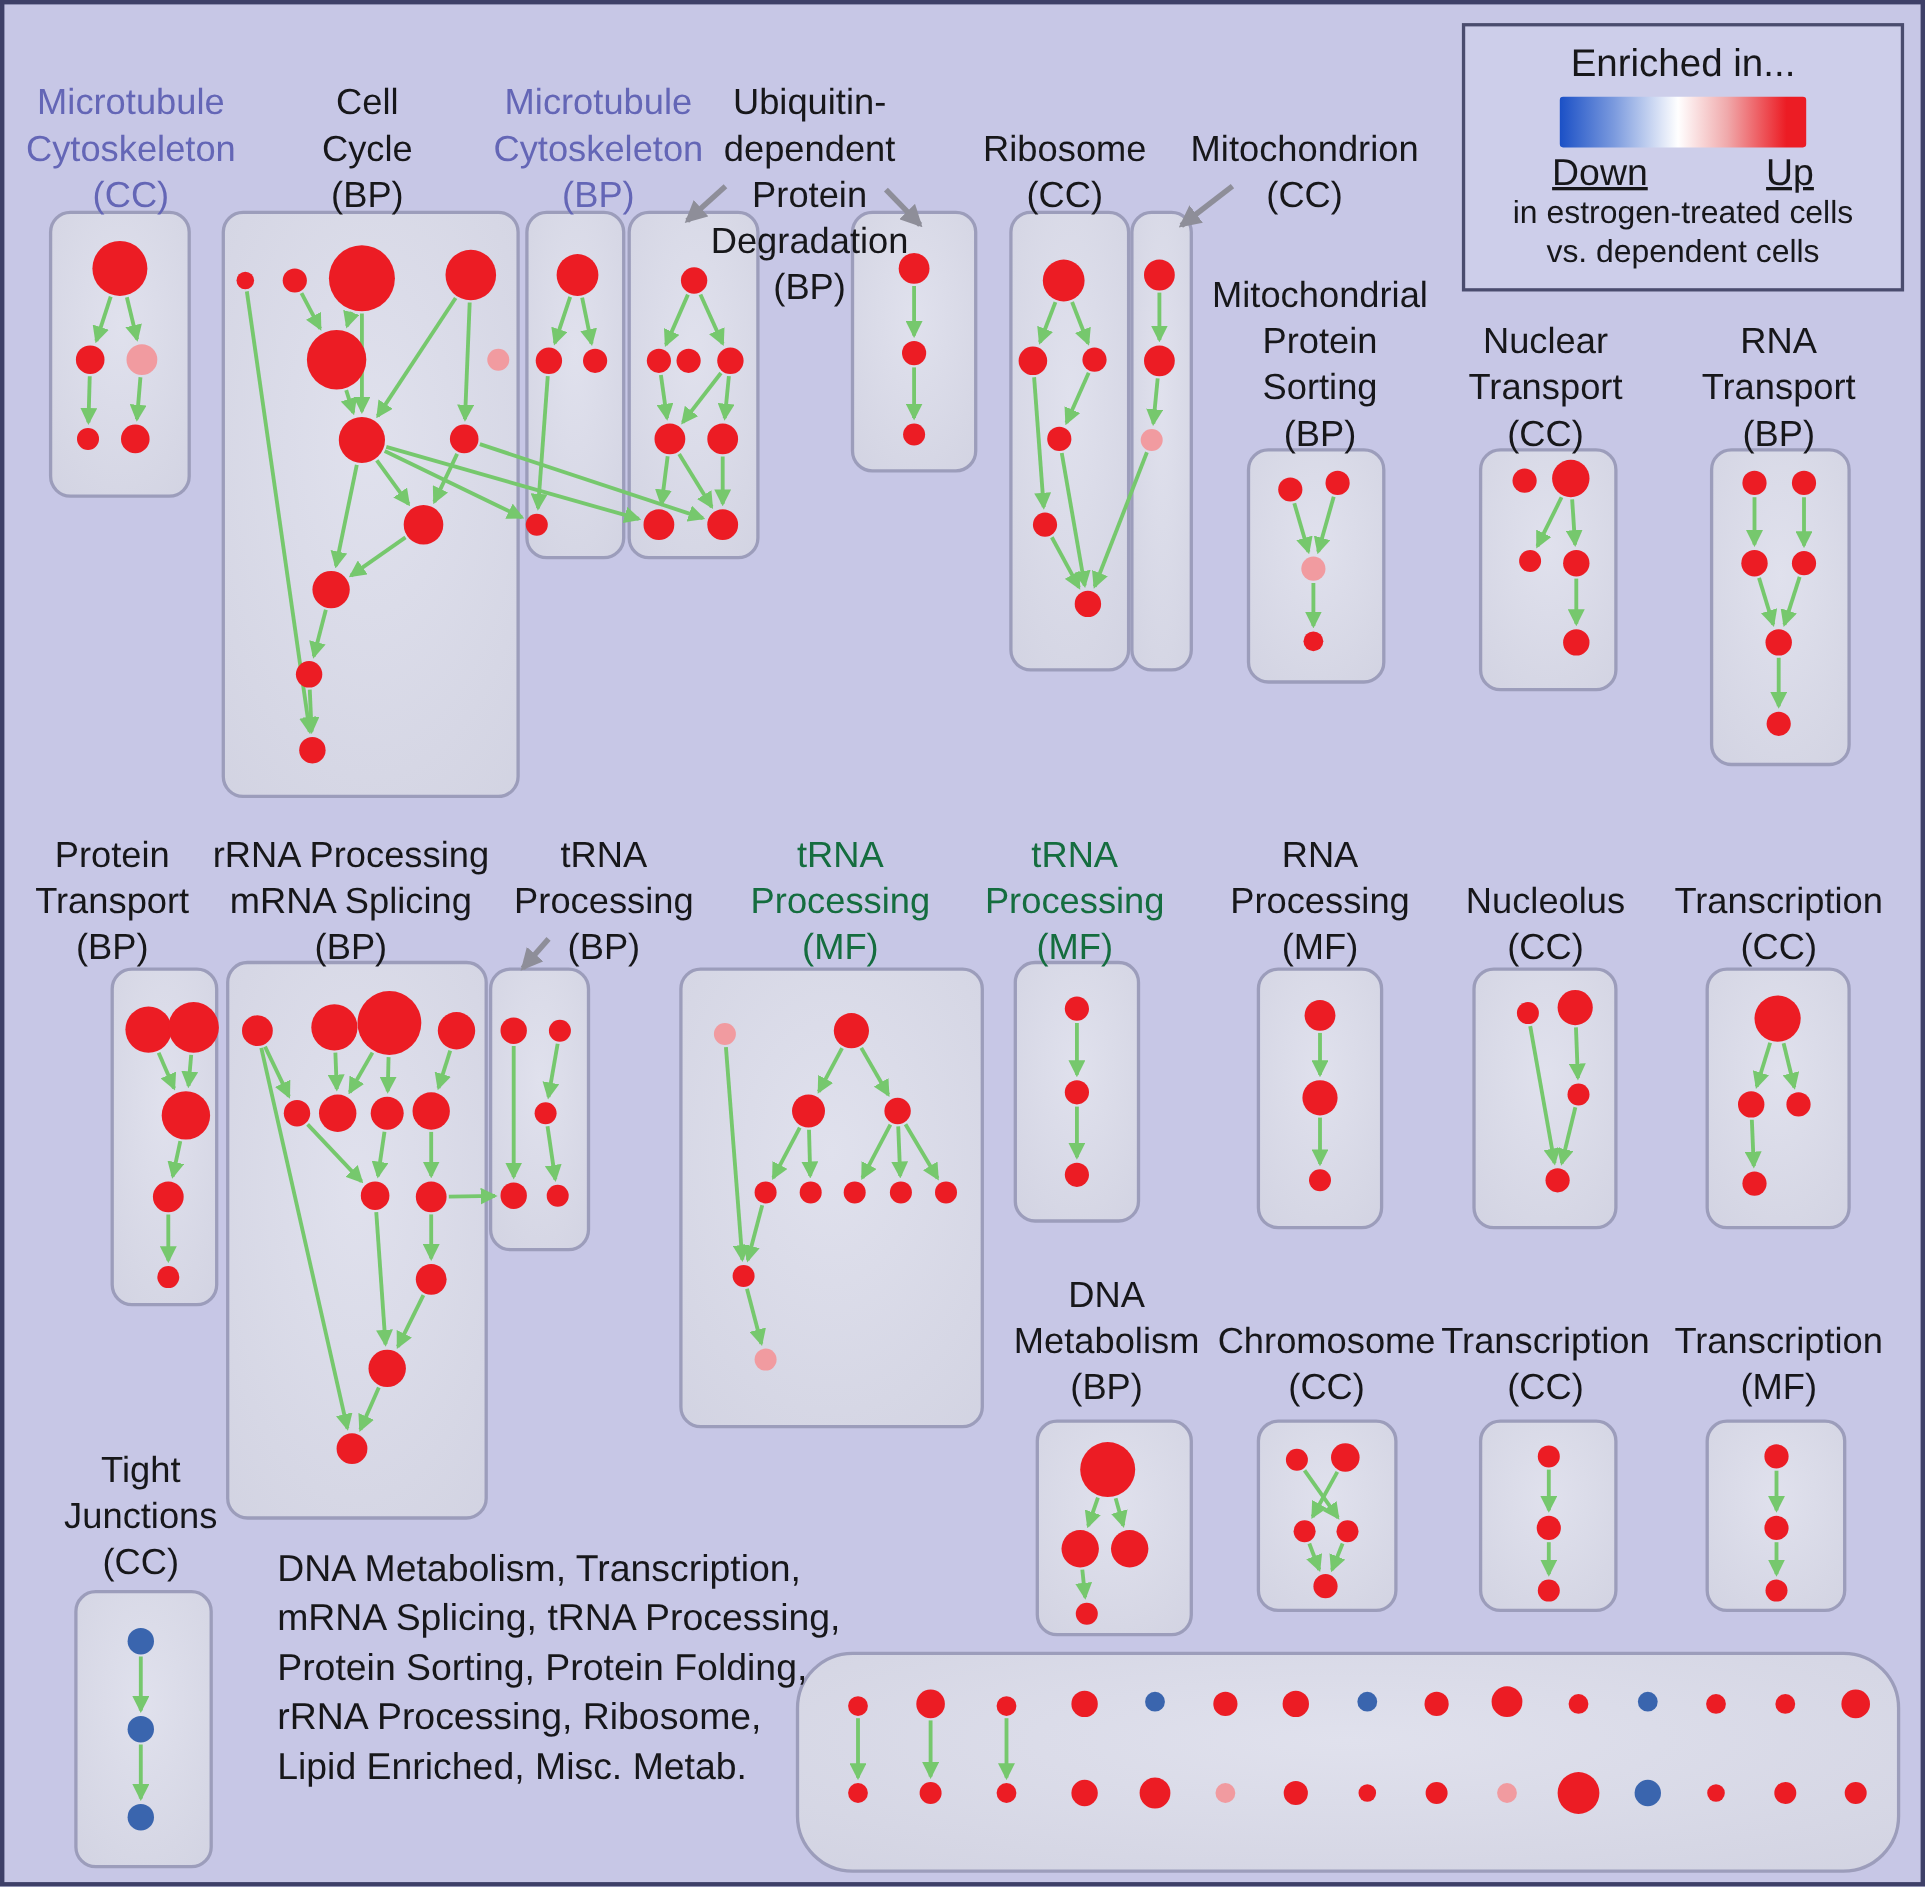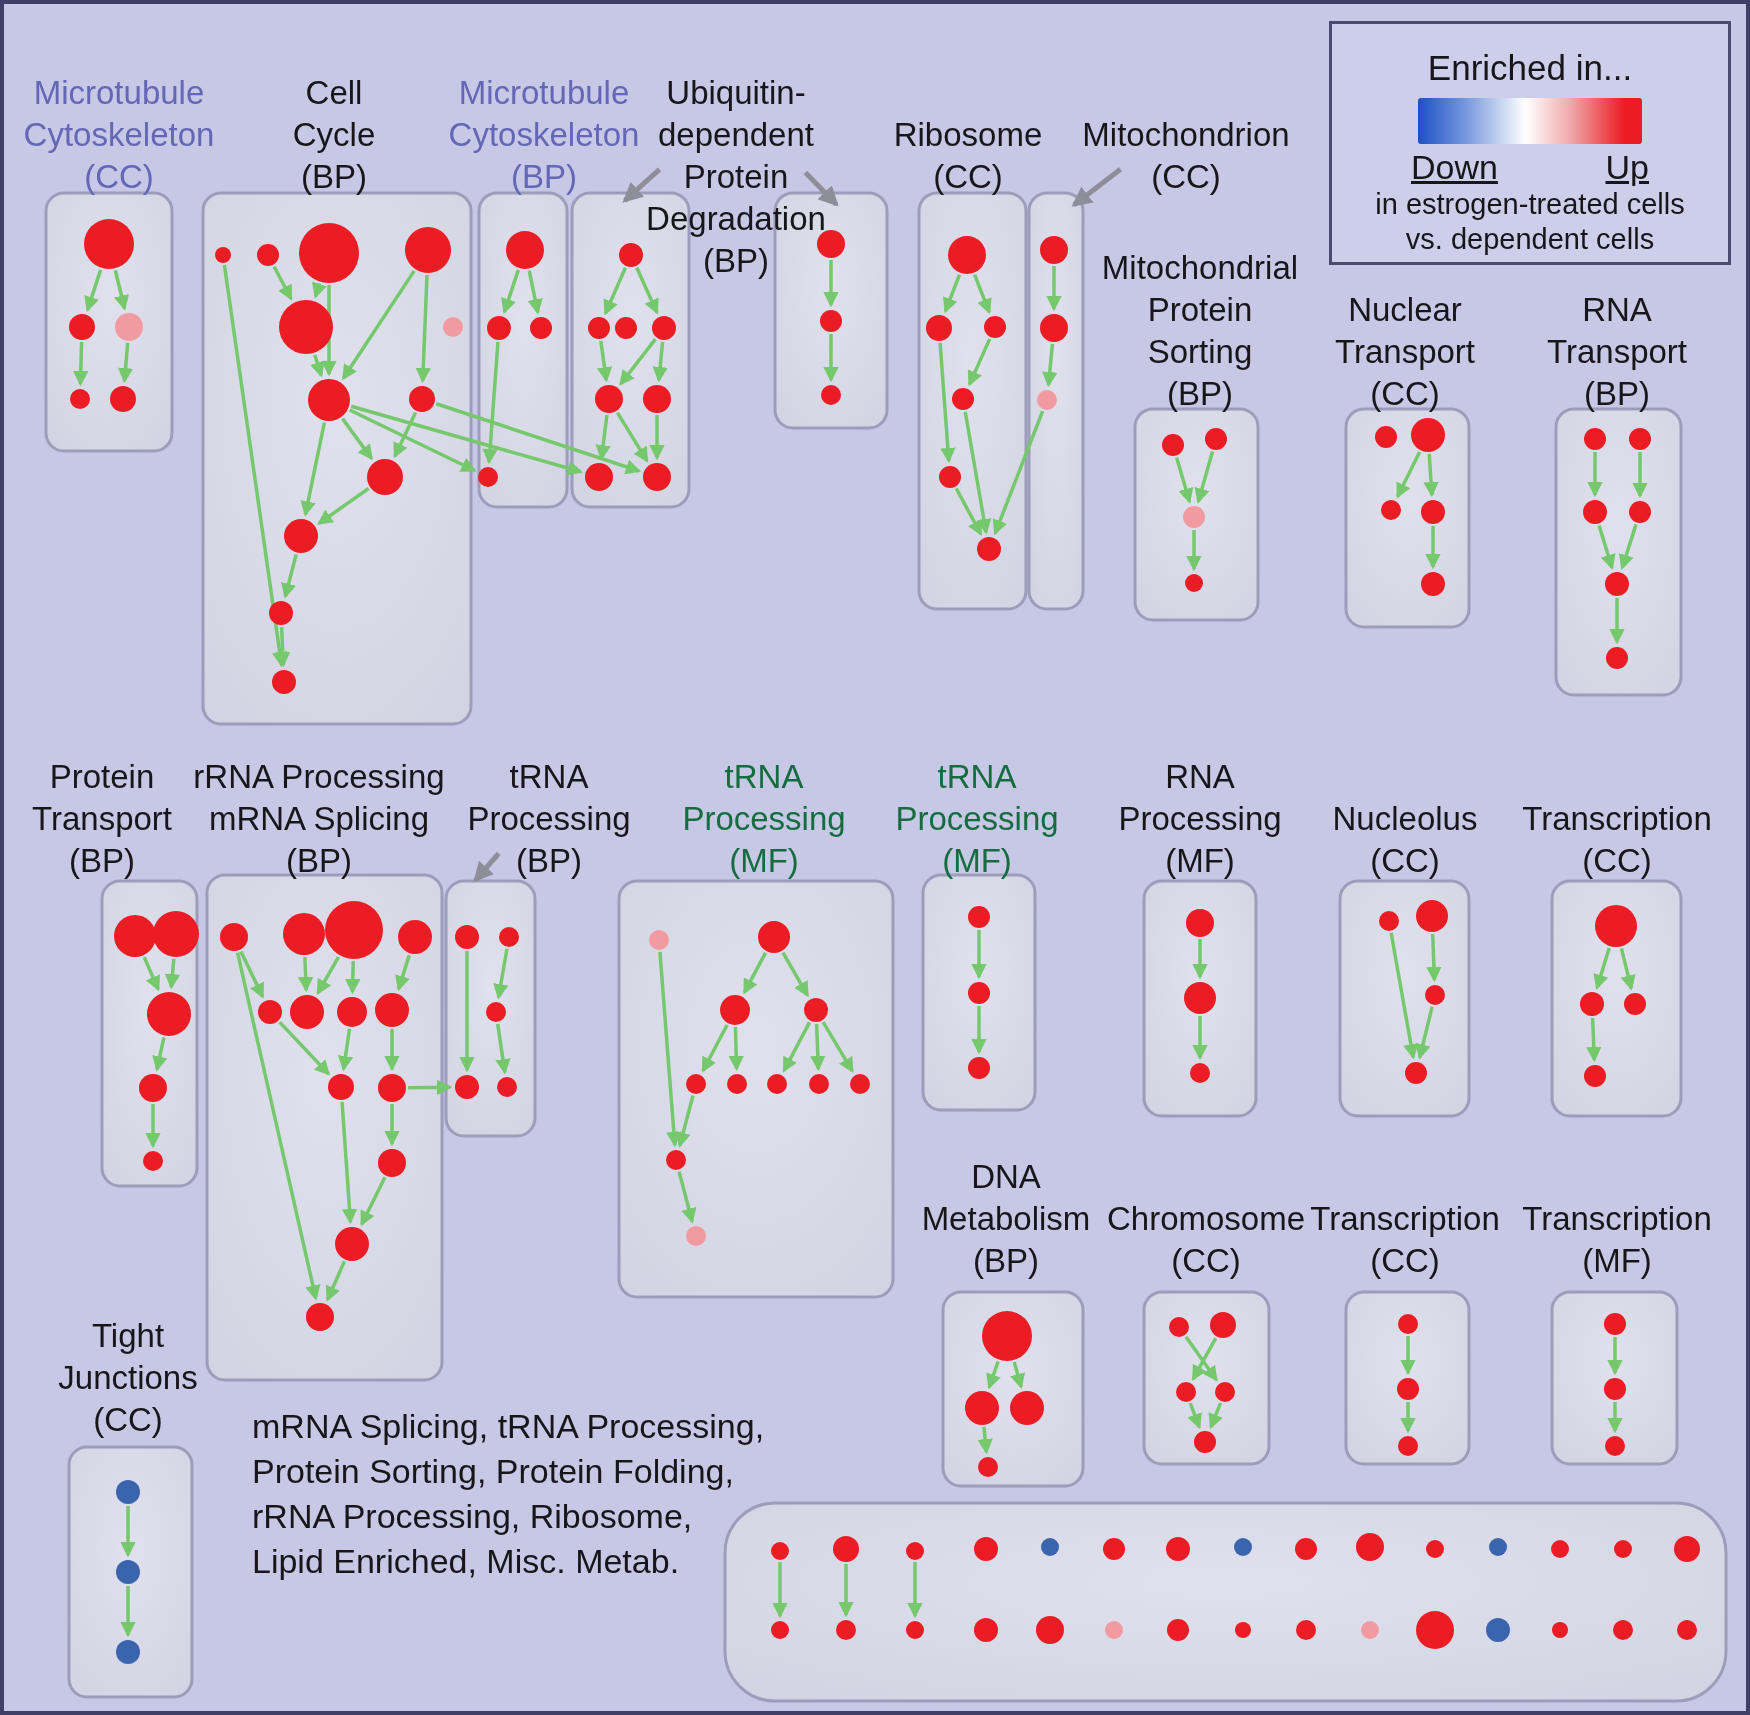--- a/index.html
+++ b/index.html
@@ -7,21 +7,21 @@
   #figure-root{
     position:relative;width:1750px;height:1715px;overflow:hidden;
     border:4px solid #3e4068;background:#c7c7e6;
     font-family:"Liberation Sans","DejaVu Sans",sans-serif;color:#17171a;
   }
   #figure-svg{position:absolute;left:0;top:0;display:block;}
   #legend{
     position:absolute;left:1325px;top:17px;width:402px;height:244px;
     border:3px solid #4a4c6e;background:#cdceea;text-align:center;
   }
-  .legend-title{font-size:35px;padding-top:24px;}
+  .legend-title{font-size:35px;padding-top:14px;}
   .legend-bar{width:224px;height:46px;margin:10px auto 4px auto;border-radius:3px;}
   .legend-updown{width:238px;margin:0 auto;display:flex;justify-content:space-between;font-size:34px;text-decoration:underline;}
   .legend-sub{font-size:29px;line-height:35px;}
   #misc-text{
     position:absolute;left:248px;top:1400px;font-size:34px;line-height:45px;
     white-space:nowrap;
   }
 </style>
 </head>
 <body>
@@ -368,19 +368,20 @@
     <div class="legend-bar" style="background: linear-gradient(90deg, rgb(27, 80, 198) 0%, rgb(123, 154, 222) 22%, rgb(255, 255, 255) 48%, rgb(240, 169, 171) 68%, rgb(236, 28, 36) 92%);"></div>
     <div class="legend-updown">
       <span>Down</span>
       <span>Up</span>
     </div>
     <div class="legend-sub">in estrogen-treated cells</div>
     <div class="legend-sub">vs. dependent cells</div>
   </div>
 
   <div id="misc-text">
+    <div>DNA Metabolism, Transcription,</div>
     <div>mRNA Splicing, tRNA Processing,</div>
     <div>Protein Sorting, Protein Folding,</div>
     <div>rRNA Processing, Ribosome,</div>
     <div>Lipid Enriched, Misc. Metab.</div>
   </div>
 
 </div>
 
 </body></html>

